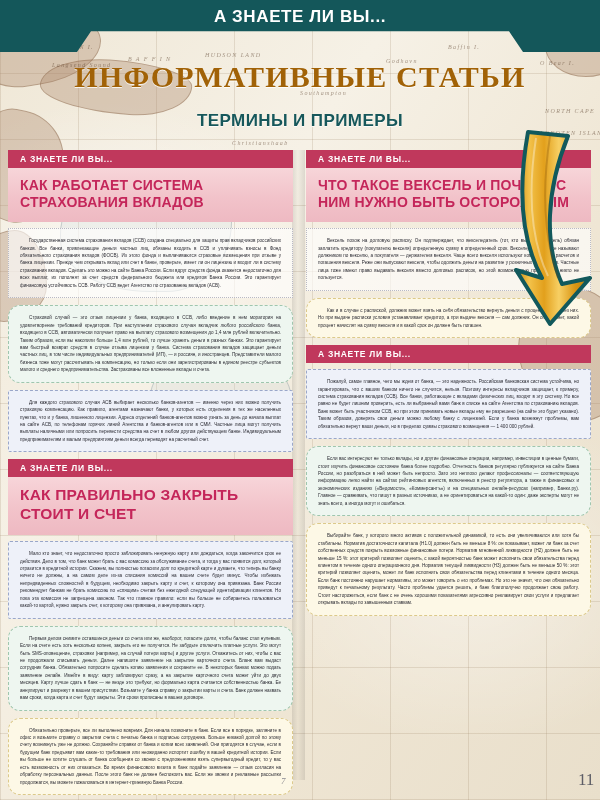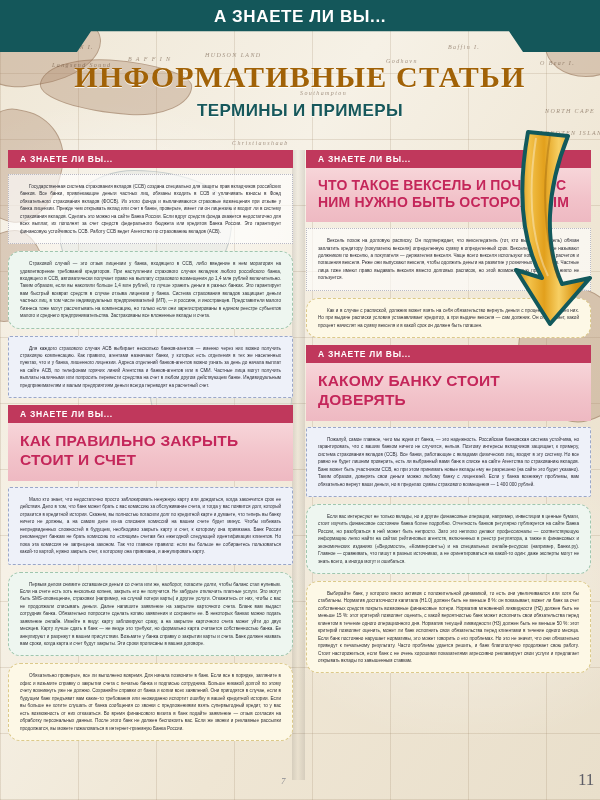--- a/index.html
+++ b/index.html
@@ -50,21 +50,21 @@
   }
 
   
   .masthead{position:absolute;left:0;top:62px;width:600px;text-align:center;z-index:4;}
   .mast-title{
     font-family:"Liberation Serif", serif;font-weight:bold;color:#a16207;
     font-size:30px;letter-spacing:1.2px;line-height:1;
     text-shadow:0 1px 0 rgba(255,255,255,.8);
   }
   .mast-sub{
-    margin-top:9px;font-weight:bold;color:#17585b;font-size:17px;letter-spacing:.4px;
+    margin-top:19px;font-weight:bold;color:#17585b;font-size:17px;letter-spacing:.4px;
     text-shadow:0 1px 0 rgba(255,255,255,.8);
   }
 
   
   .col{position:absolute;top:150px;width:285px;z-index:3;}
   .col-left{left:8px;}
   .col-right{left:306px;}
 
   
   .sec{position:relative;margin-bottom:6px;}
@@ -141,20 +141,23 @@
 <div class="top-banner-text">А ЗНАЕТЕ ЛИ ВЫ...</div>
 
 <div class="masthead">
   <div class="mast-title">ИНФОРМАТИВНЫЕ СТАТЬИ</div>
   <div class="mast-sub">ТЕРМИНЫ И ПРИМЕРЫ</div>
 </div>
 
 <div class="col col-left" id="colLeft">
     <div class="sec">
       <div class="sec-kicker">А ЗНАЕТЕ ЛИ ВЫ...</div>
+      <div class="sec-title-wrap">
+        <div class="sec-title small">КАК РАБОТАЕТ СИСТЕМА СТРАХОВАНИЯ ВКЛАДОВ</div>
+      </div>
     </div>
     <div class="txtbox plain">
       <p class="lead">Государственная система страхования вкладов (ССВ) создана специально для защиты прав вкладчиков российских банков. Все банки, привлекающие деньги частных лиц, обязаны входить в ССВ и уплачивать взносы в Фонд обязательного страхования вкладов (ФОСВ). Из этого фонда и выплачиваются страховые возмещения при отзыве у банка лицензии. Прежде чем открывать вклад или счет в банке, проверьте, имеет ли он лицензию и входит ли в систему страхования вкладов. Сделать это можно на сайте Банка России. Если вдруг средств фонда окажется недостаточно для всех выплат, их пополнят за счет средств федерального бюджета или кредитов Банка России. Это гарантирует финансовую устойчивость ССВ. Работу ССВ ведет Агентство по страхованию вкладов (АСВ).</p>
     </div>
     <div class="txtbox green">
       <p class="lead">Страховой случай — это отзыв лицензии у банка, входящего в ССВ, либо введение в нем моратория на удовлетворение требований кредиторов. При наступлении страхового случая вкладчик любого российского банка, входящего в ССВ, автоматически получает право на выплату страхового возмещения до 1,4 млн рублей включительно. Таким образом, если вы накопили больше 1,4 млн рублей, то лучше хранить деньги в разных банках. Это гарантирует вам быстрый возврат средств в случае отзыва лицензии у банка. Система страхования вкладов защищает деньги частных лиц, в том числе индивидуальных предпринимателей (ИП), — и россиян, и иностранцев. Представители малого бизнеса тоже могут рассчитывать на компенсацию, но только если они зарегистрированы в едином реестре субъектов малого и среднего предпринимательства. Застрахованы все вложенные вклады и счета.</p>
     </div>
     <div class="txtbox blue">
       <p class="lead">Для каждого страхового случая АСВ выбирает несколько банков-агентов — именно через них можно получить страховую компенсацию. Как правило, агентами назначают банки, у которых есть отделения в тех же населенных пунктах, что и у банка, лишенного лицензии. Адреса отделений банков-агентов можно узнать за день до начала выплат на сайте АСВ, по телефонам горячих линий Агентства и банков-агентов или в СМИ. Частные лица могут получить выплаты наличными или попросить перевести средства на счет в любом другом действующем банке. Индивидуальным предпринимателям и малым предприятиям деньги всегда переводят на расчетный счет.</p>
     </div>
@@ -182,23 +185,20 @@
       </div>
     </div>
     <div class="txtbox plain">
       <p class="lead">Вексель похож на долговую расписку. Он подтверждает, что векселедатель (тот, кто выпустил вексель) обязан заплатить кредитору (покупателю векселя) определенную сумму в определенный срок. Векселедателя также называют должником по векселю, а покупателя — держателем векселя. Чаще всего векселя используют компании для расчетов и погашения векселя. Реже они выпускают векселя, чтобы одолжить деньги на развитие у розничных инвесторов. Частные лица тоже имеют право выдавать векселя вместо долговых расписок, но этой возможностью практически никто не пользуется.</p>
     </div>
     <div class="txtbox yellow">
       <p class="lead">Как и в случае с распиской, должник может взять на себя обязательство вернуть деньги с процентами или без них. Но при выдаче расписки условия устанавливает кредитор, а при выдаче векселя — сам должник. Он определяет, какой процент начислят на сумму векселя и в какой срок он должен быть погашен.</p>
     </div>
     <div class="sec">
       <div class="sec-kicker">А ЗНАЕТЕ ЛИ ВЫ...</div>
-      <div class="sec-title-wrap">
-        <div class="sec-title">КАКОМУ БАНКУ СТОИТ ДОВЕРЯТЬ</div>
-      </div>
     </div>
     <div class="txtbox blue">
       <p class="lead">Пожалуй, самое главное, чего мы ждем от банка, — это надежность. Российская банковская система устойчива, но гарантировать, что с вашим банком ничего не случится, нельзя. Поэтому интересы вкладчиков защищает, к примеру, система страхования вкладов (ССВ). Все банки, работающие с вкладами физических лиц, входят в эту систему. Но все равно не будет лишним проверить, есть ли выбранный вами банк в списке на сайте Агентства по страхованию вкладов. Банк может быть участником ССВ, но при этом принимать новые вклады ему не разрешено (на сайте это будет указано). Таким образом, доверять свои деньги можно любому банку с лицензией. Если у банка возникнут проблемы, вам обязательно вернут ваши деньги, но в пределах суммы страхового возмещения — 1 400 000 рублей.</p>
     </div>
     <div class="txtbox green">
       <p class="lead">Если вас интересуют не только вклады, но и другие финансовые операции, например, инвестиции в ценные бумаги, стоит изучить финансовое состояние банка более подробно. Отчетность банков регулярно публикуется на сайте Банка России, но разобраться в ней может быть непросто. Зато это неплохо делают профессионалы — соответствующую информацию легко найти на сайтах рейтинговых агентств, включенных в реестр регулятора, а также в финансовых и экономических изданиях («Ведомости», «Коммерсантъ») и на специальных онлайн-ресурсах (например, Банки.ру). Главное — сравнивать, что пишут в разных источниках, а не ориентироваться на какой-то один: даже эксперты могут не знать всего, а иногда могут и ошибаться.</p>
     </div>
     <div class="txtbox yellow">
       <p class="lead">Выбирайте банк, у которого много активов с положительной динамикой, то есть они увеличиваются или хотя бы стабильны. Норматив достаточности капитала (Н1.0) должен быть не меньше 8 %: он показывает, может ли банк за счет собственных средств покрыть возможные финансовые потери. Норматив мгновенной ликвидности (Н2) должен быть не меньше 15 %: этот критерий позволяет оценить, с какой вероятностью банк может исполнить свои обязательства перед клиентом в течение одного операционного дня. Норматив текущей ликвидности (Н3) должен быть не меньше 50 %: этот критерий позволяет оценить, может ли банк исполнить свои обязательства перед клиентами в течение одного месяца. Если банк постоянно нарушает нормативы, это может говорить о его проблемах. Но это не значит, что они обязательно приведут к печальному результату. Часто проблемы удается решить, и банк благополучно продолжает свою работу. Стоит насторожиться, если банк с не очень хорошими показателями агрессивно рекламирует свои услуги и предлагает открывать вклады по завышенным ставкам.</p>
     </div>

